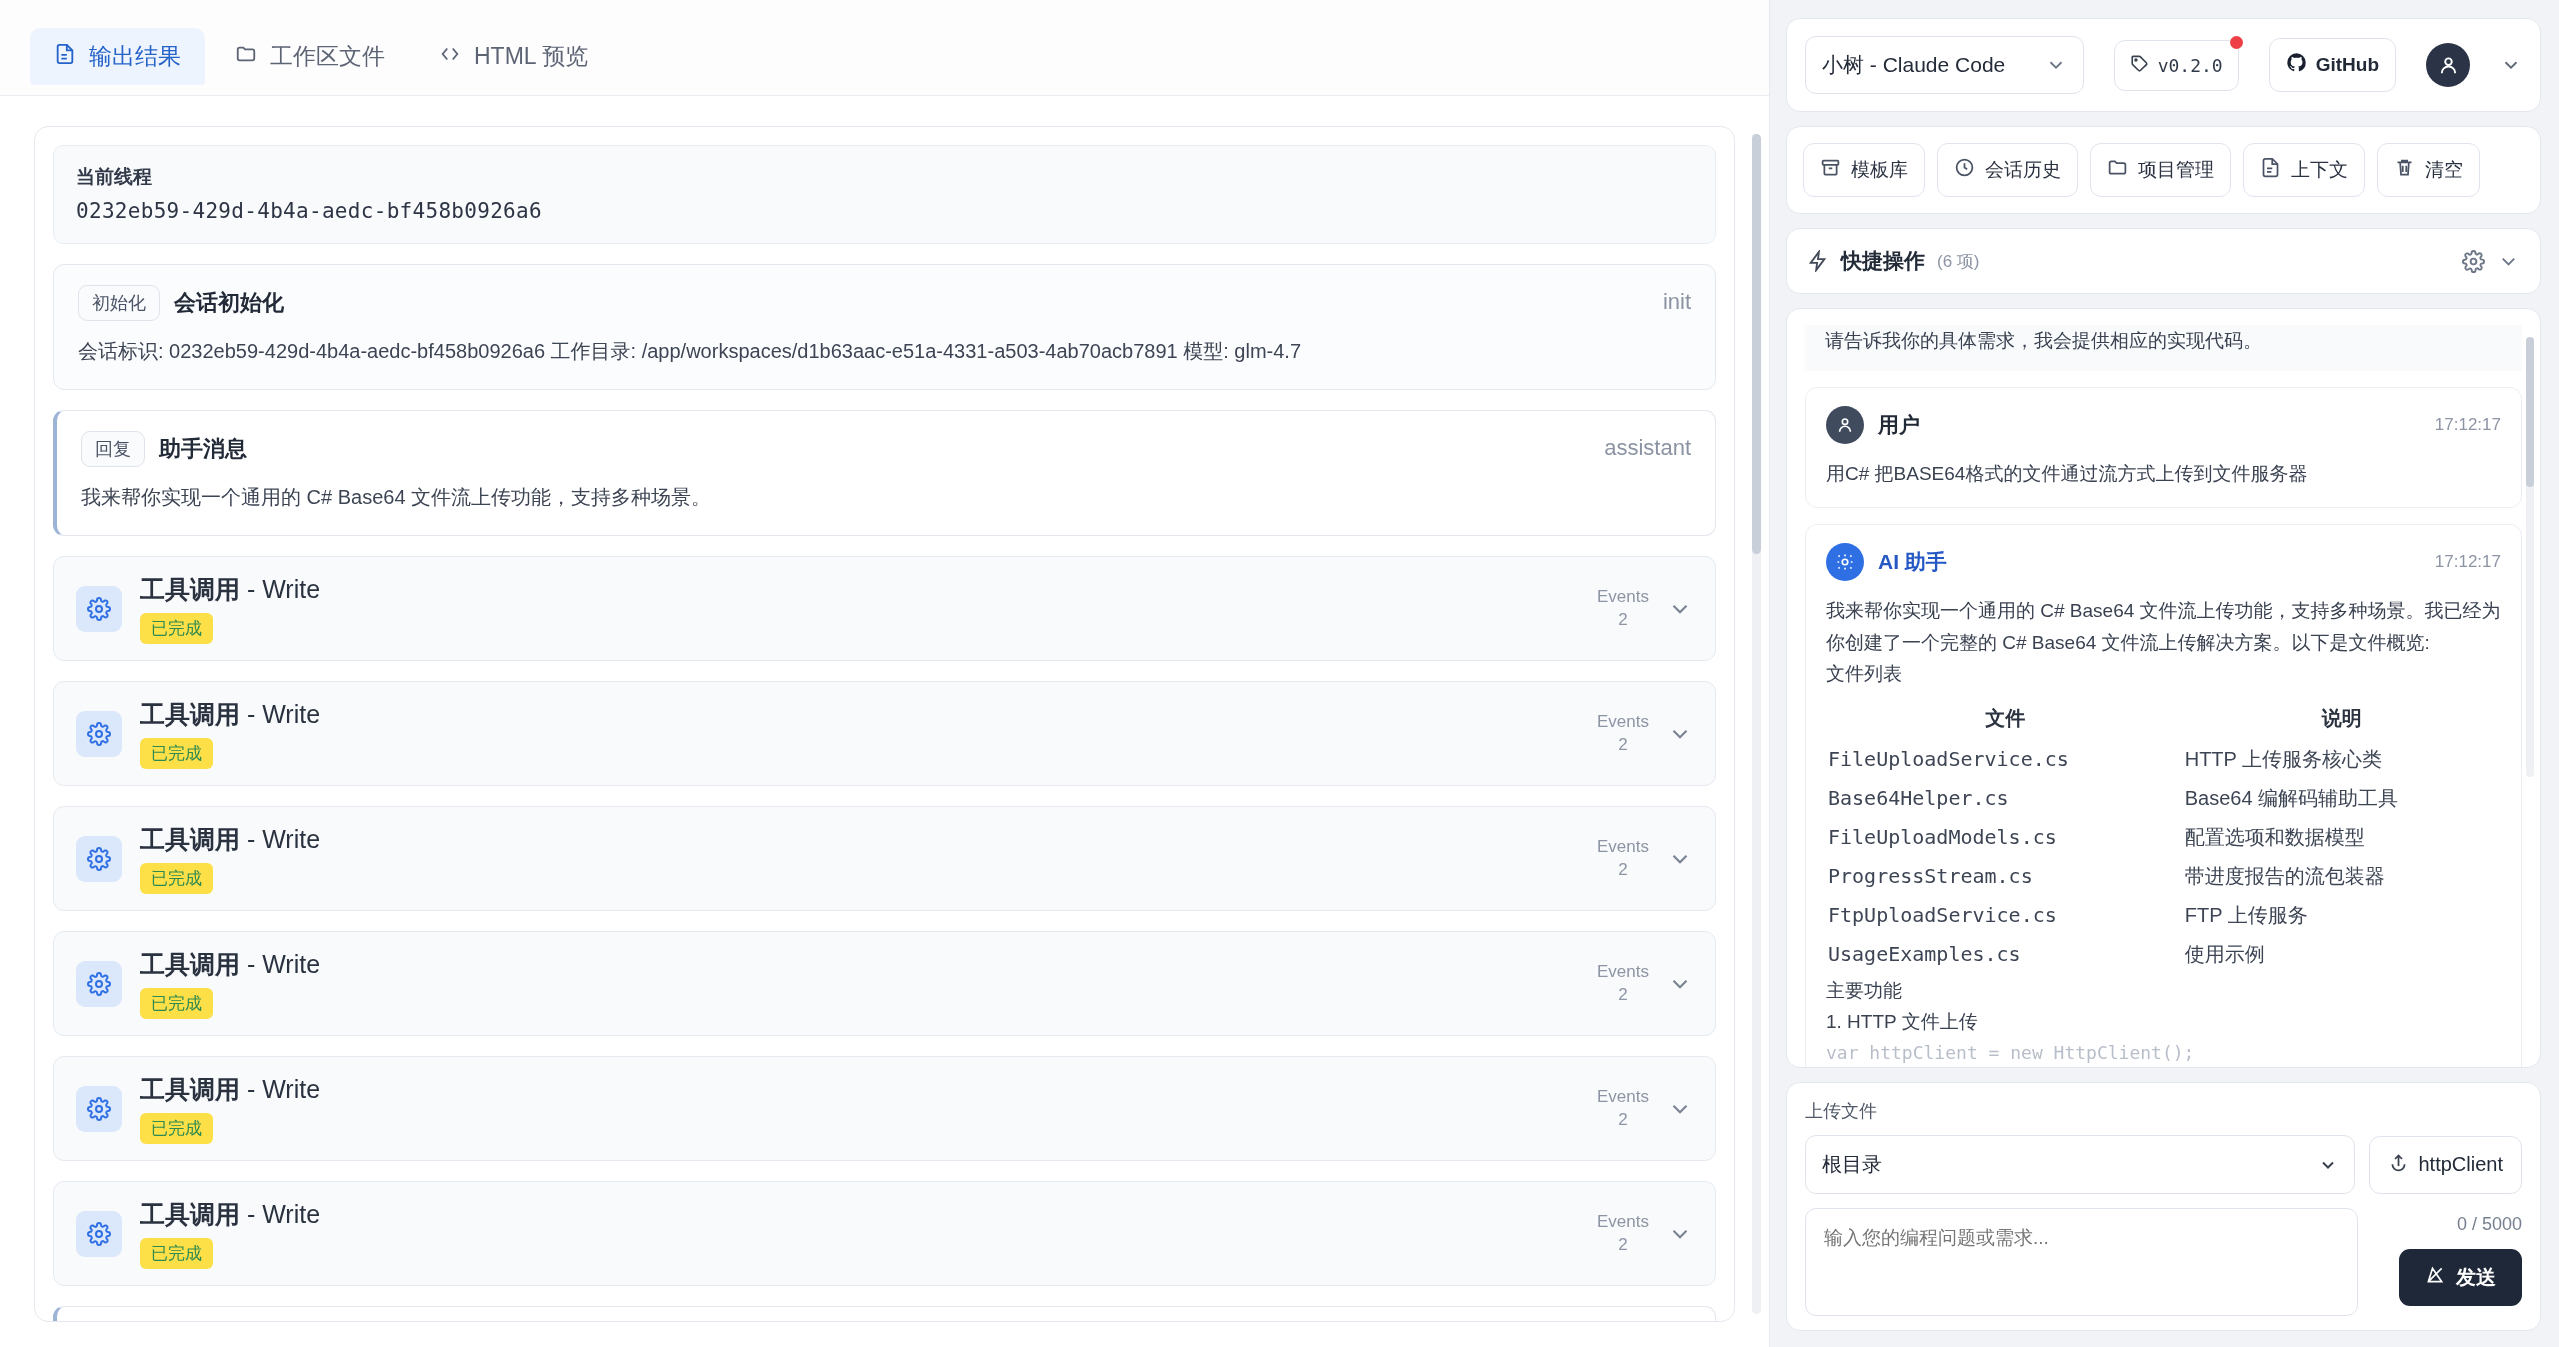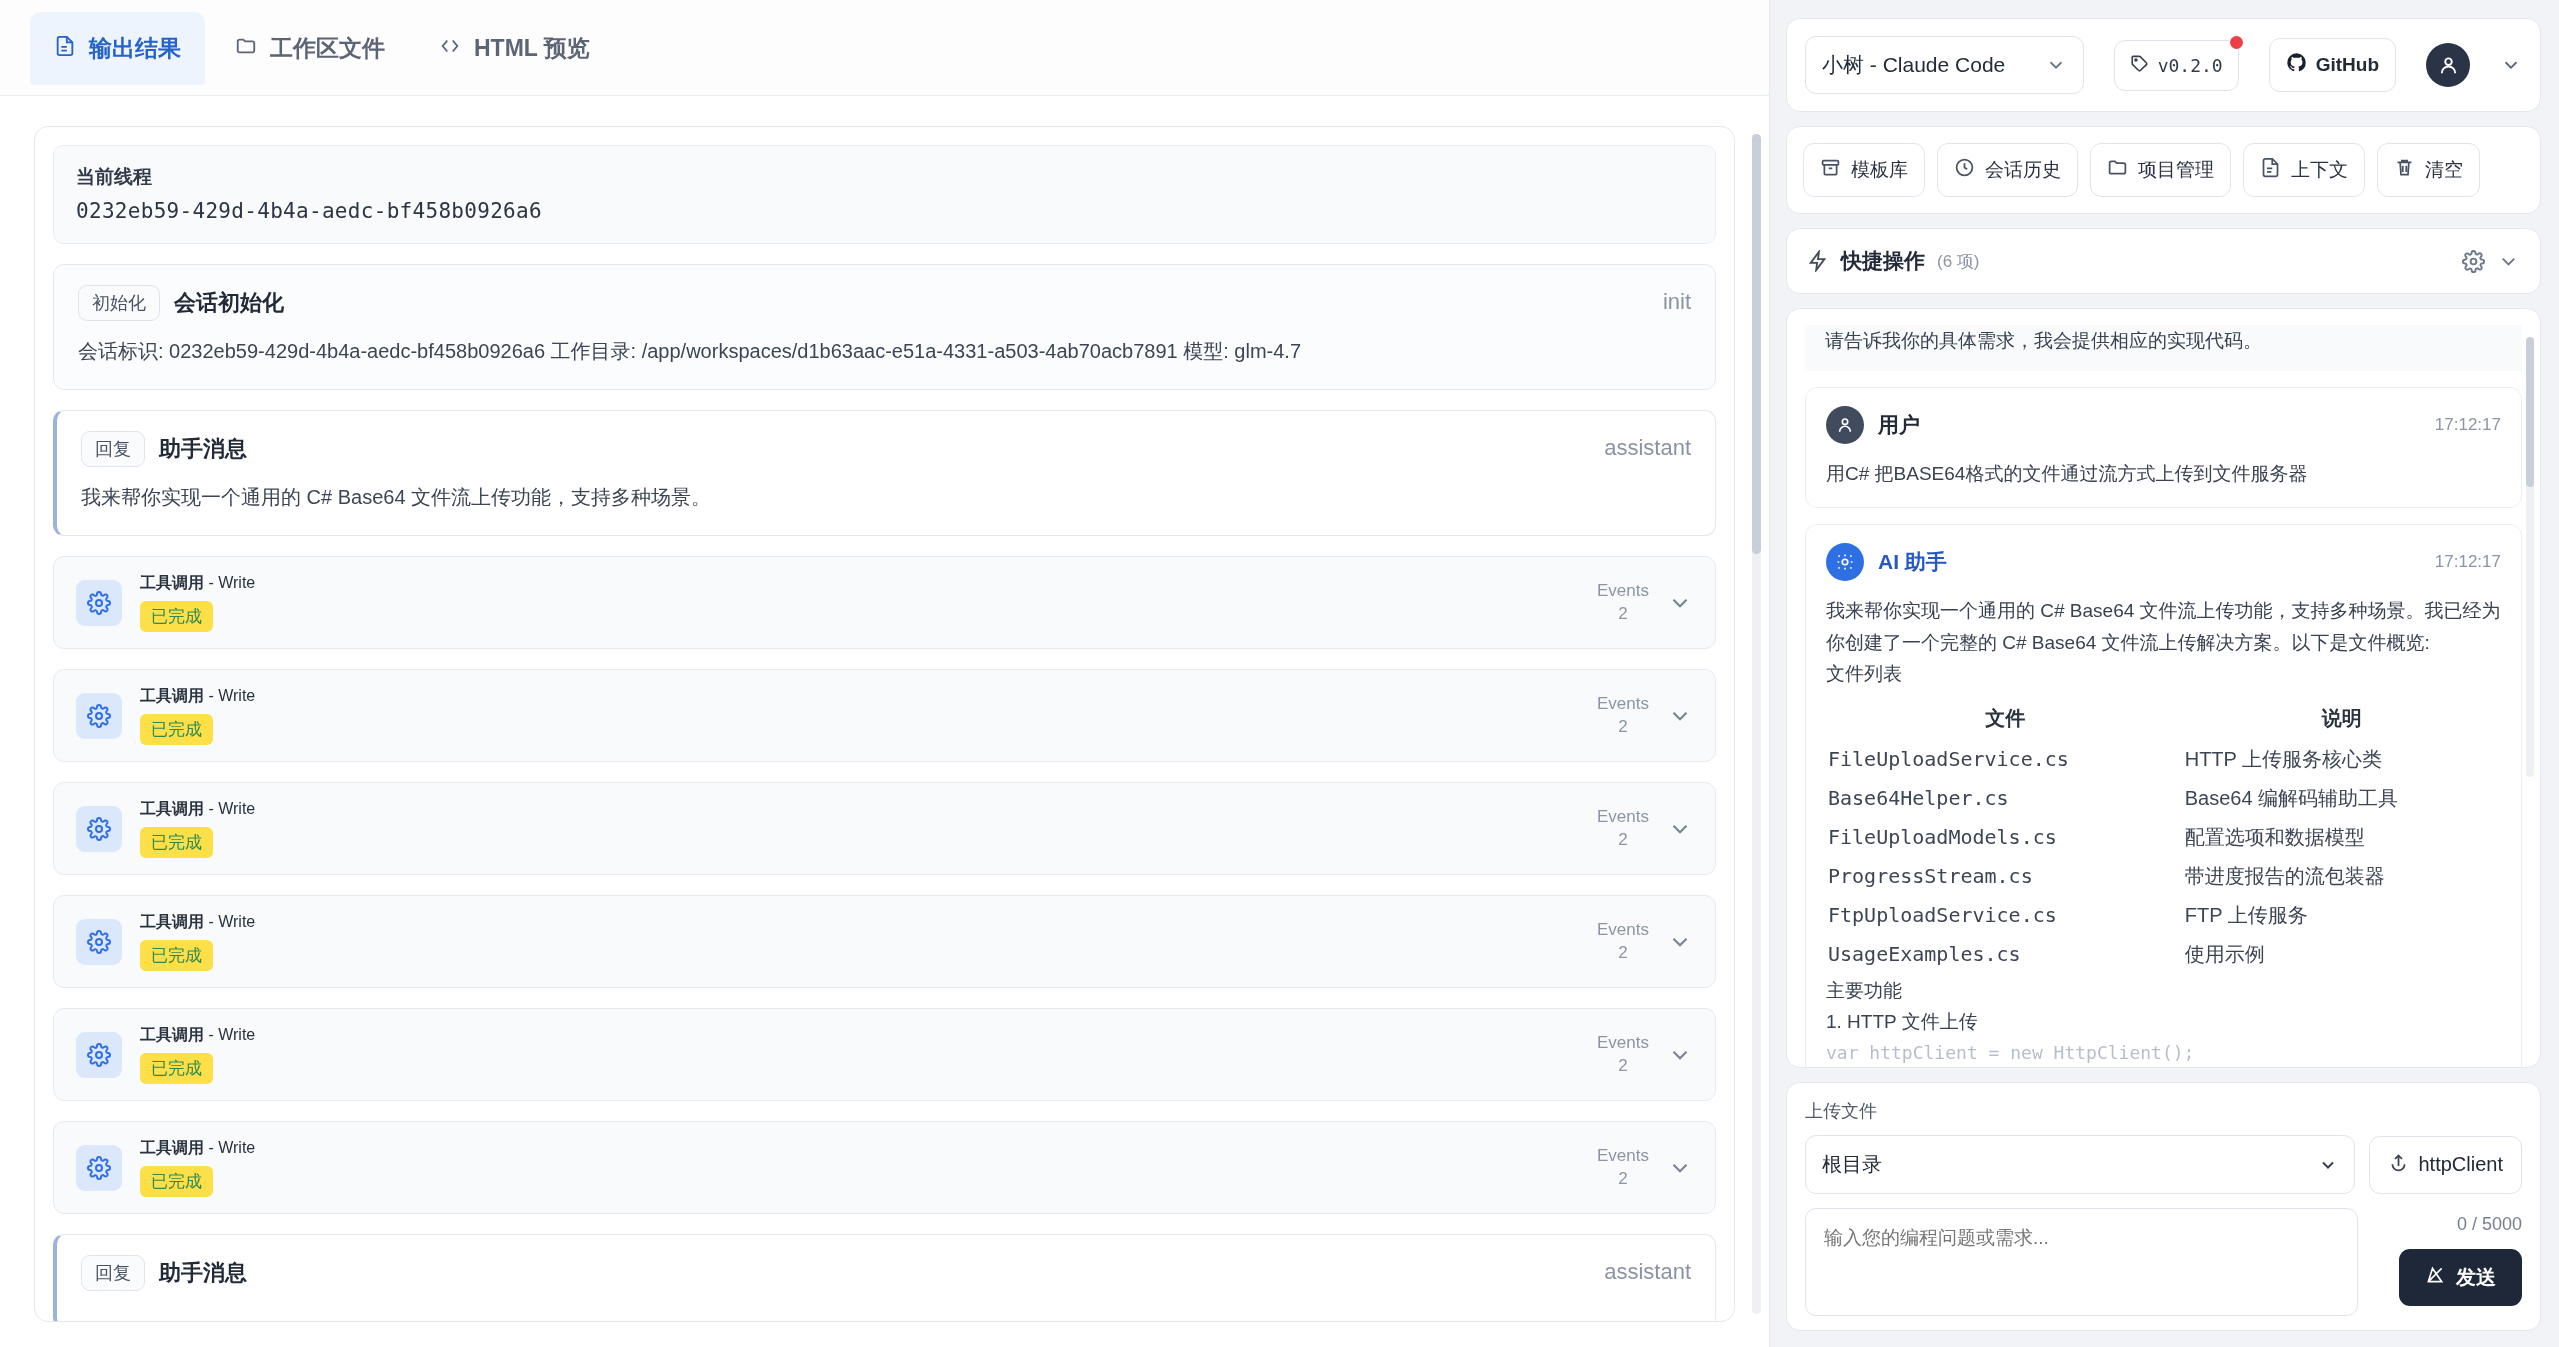--- a/index.html
+++ b/index.html
@@ -20,23 +20,23 @@
   }
   .tabbar {
     height: 96px; flex: 0 0 96px;
     display: flex; align-items: flex-end; gap: 6px;
     padding: 0 30px;
     border-bottom: 1px solid #e9ecf1;
     background: #fdfdfe;
   }
   .tab {
     display: flex; align-items: center; gap: 13px;
-    padding: 21px 24px; margin-bottom: 10px;
+    padding: 13px 24px; margin-bottom: 10px;
     border-radius: 10px 10px 4px 4px;
-    font-size: 23px; font-weight: 700; color: #5d6575;
+    font-size: 23px; font-weight: 400; color: #5d6575;
     cursor: pointer; white-space: nowrap;
   }
   .tab.active { background: #eef4fe; color: #2563c9; }
   .tab svg { width: 22px; height: 22px; flex: 0 0 22px; }
 
   .scrollwrap { flex: 1; position: relative; overflow: hidden; background: #fff; }
   .scrollarea { padding: 30px 34px 0 34px; height: 100%; }
 
   .threadbox {
     border: 1px solid #e4e8ee; border-radius: 14px;
@@ -77,21 +77,21 @@
     border: 1px solid #e6eaf0; border-radius: 11px;
     background: #f8fafc; padding: 16px 22px; margin-bottom: 20px;
   }
   .tool-ico {
     width: 46px; height: 46px; flex: 0 0 46px; border-radius: 9px;
     background: #dbe7fb; display: flex; align-items: center; justify-content: center;
     margin-right: 18px;
   }
   .tool-ico svg { width: 24px; height: 24px; }
   .tool-main { flex: 1; }
-  .tool-name { font-size: 16px; color: #2a3240; margin-bottom: 7px; }
+  .tool-name { font-size: 25px; color: #2a3240; margin-bottom: 7px; }
   .tool-name b { font-weight: 700; }
   .badge-done {
     display: inline-block; background: #fde047; color: #2f8a51;
     font-size: 17px; padding: 4px 11px; border-radius: 6px;
   }
   .tool-right { display: flex; align-items: center; gap: 18px; }
   .ev { text-align: center; font-size: 17px; color: #8d95a4; line-height: 1.35; }
   .chev { width: 26px; height: 26px; color: #7b8494; cursor: pointer; }
 
   .vscroll {

